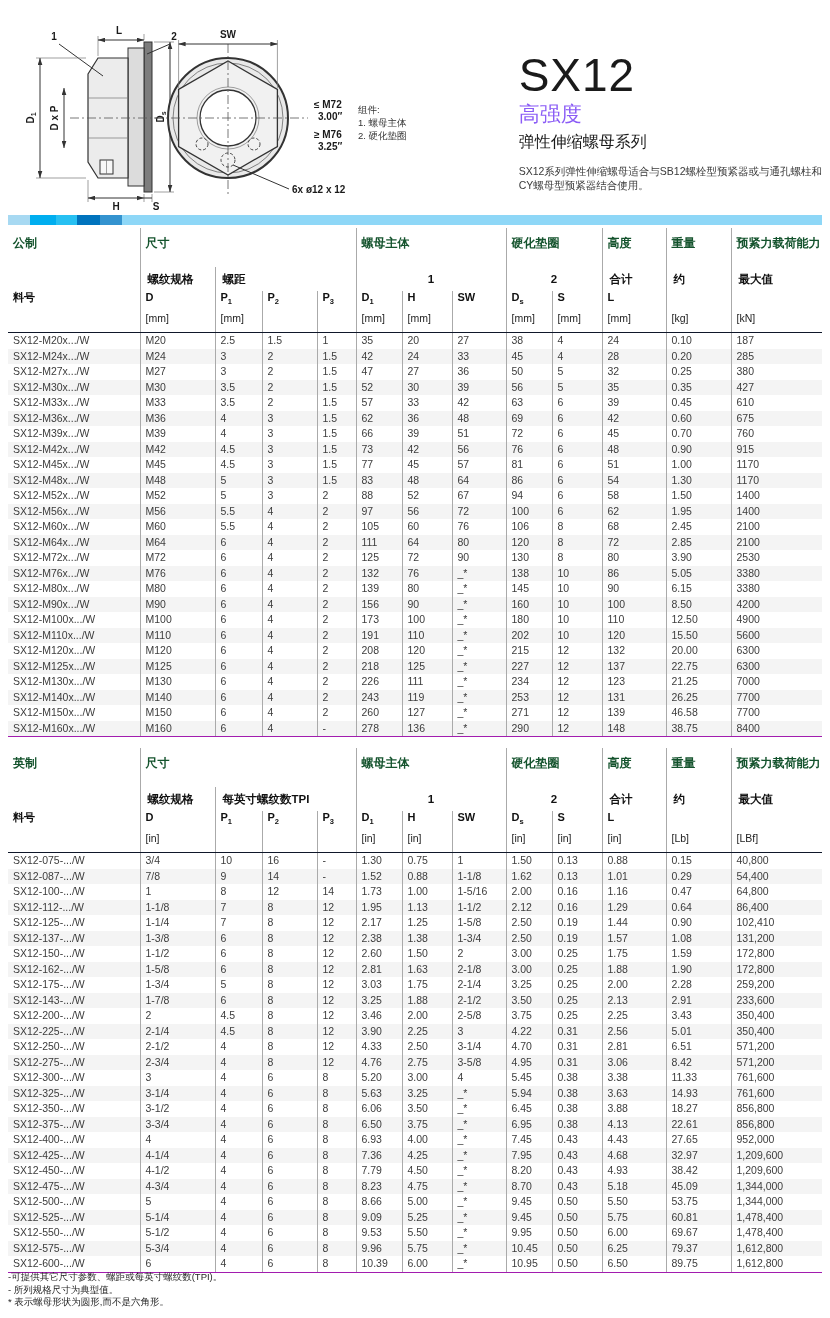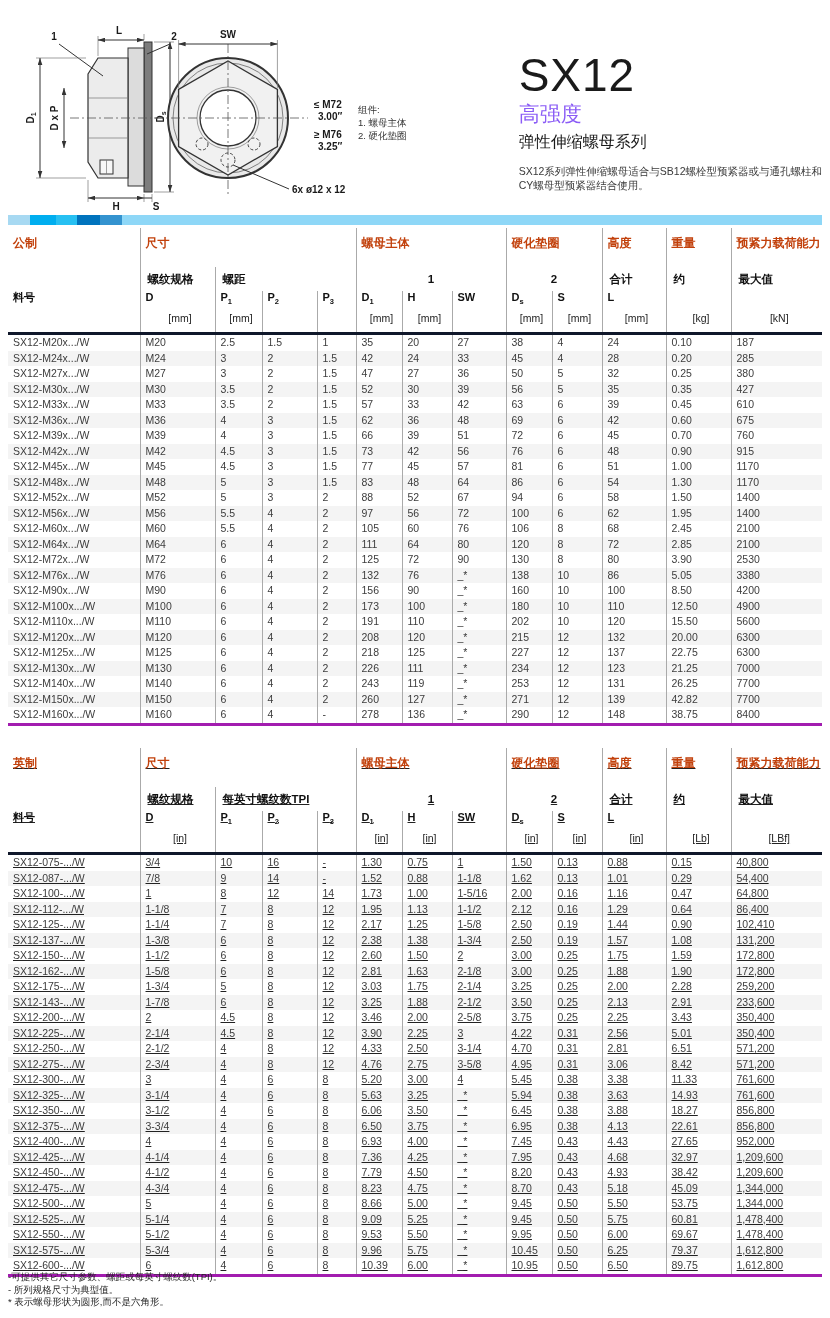--- a/index.html
+++ b/index.html
@@ -22,38 +22,38 @@
   .diagram{position:absolute;left:6px;top:12px;}
   .dimtxt{font-family:"Liberation Sans","DejaVu Sans",sans-serif;font-size:10px;font-weight:bold;fill:#1a1a1a;}
   .notetxt{font-family:"Liberation Sans","DejaVu Sans",sans-serif;font-size:9.5px;fill:#333;}
   .dline{stroke:#333;stroke-width:1;fill:none;}
   .thin{stroke:#777;stroke-width:0.7;fill:none;}
   .cline{stroke:#555;stroke-width:0.8;stroke-dasharray:9 3 2 3;fill:none;}
   .dash{stroke:#444;stroke-width:1;stroke-dasharray:3 2;fill:none;}
 
   
   .t1{position:absolute;left:8px;top:228px;}
-  .t2{position:absolute;left:8px;top:748px;text-decoration:underline;}
+  .t2{position:absolute;left:8px;top:748px;}
   table{border-collapse:collapse;table-layout:fixed;width:814px;}
   col.c0{width:132px}col.c1{width:75px}col.c2{width:47px}col.c3{width:55px}col.c4{width:39px}
   col.c5{width:46px}col.c6{width:50px}col.c7{width:54px}col.c8{width:46px}col.c9{width:50px}
   col.c10{width:64px}col.c11{width:65px}col.c12{width:91px}
   th,td{text-align:left;padding:0 0 0 5px;white-space:nowrap;overflow:hidden;font-weight:normal;}
   td{font-size:10.5px;line-height:15.5px;color:#3c3c3c;}
   .bl{border-left:1px solid #aaaaaa;}
-  tr.r1 th{font-size:12px;font-weight:bold;vertical-align:top;padding-top:9px;line-height:13.5px;height:30px;color:#c2410c;margin-left:41px;}
+  tr.r1 th{font-size:12px;font-weight:bold;vertical-align:top;padding-top:9px;line-height:13.5px;height:30px;color:#14532d;margin-left:41px;}
   tr.r1 th.wrap{white-space:normal;}
   tr.r2 th{font-size:11.5px;font-weight:bold;height:24px;vertical-align:middle;color:#111;padding-left:7px;}
   tr.r2 th.ctr{text-align:center;padding-left:0;}
-  tr.r3 th{vertical-align:top;height:38px;padding-bottom:3px;border-bottom:3px solid #0f172a;color:#111;}
+  tr.r3 th{vertical-align:top;height:38px;padding-bottom:3px;border-bottom:1px solid #0f172a;color:#111;}
   .cm{font-size:11px;font-weight:bold;line-height:13px;height:13px;}
   .cm sub{font-size:7.5px;}
-  .cu{font-size:10.5px;font-weight:normal;line-height:12px;margin-top:8px;color:#222;text-align:center;}
+  .cu{font-size:10.5px;font-weight:normal;line-height:12px;margin-top:8px;color:#222;}
   tbody tr:nth-child(even){background:#f4f4f4;}
-  tbody tr:last-child td{border-bottom:3px solid #a21caf;}
+  tbody tr:last-child td{border-bottom:1px solid #a21caf;}
 
   
   .footnotes{position:absolute;left:8px;top:1271px;font-size:9.5px;line-height:12.5px;color:#1f1f1f;}
 </style>
 </head>
 <body>
 
 <div class="page">
 
   <div class="diagram">
@@ -482,20 +482,35 @@
           <td class="bl">132</td>
           <td class="bl">76</td>
           <td class="bl">_*</td>
           <td class="bl">138</td>
           <td class="bl">10</td>
           <td class="bl">86</td>
           <td class="bl">5.05</td>
           <td class="bl">3380</td>
         </tr>
         <tr>
+          <td>SX12-M80x.../W</td>
+          <td class="bl">M80</td>
+          <td class="bl">6</td>
+          <td class="bl">4</td>
+          <td class="bl">2</td>
+          <td class="bl">139</td>
+          <td class="bl">80</td>
+          <td class="bl">_*</td>
+          <td class="bl">145</td>
+          <td class="bl">10</td>
+          <td class="bl">90</td>
+          <td class="bl">6.15</td>
+          <td class="bl">3380</td>
+        </tr>
+        <tr>
           <td>SX12-M90x.../W</td>
           <td class="bl">M90</td>
           <td class="bl">6</td>
           <td class="bl">4</td>
           <td class="bl">2</td>
           <td class="bl">156</td>
           <td class="bl">90</td>
           <td class="bl">_*</td>
           <td class="bl">160</td>
           <td class="bl">10</td>
@@ -598,21 +613,21 @@
           <td class="bl">M150</td>
           <td class="bl">6</td>
           <td class="bl">4</td>
           <td class="bl">2</td>
           <td class="bl">260</td>
           <td class="bl">127</td>
           <td class="bl">_*</td>
           <td class="bl">271</td>
           <td class="bl">12</td>
           <td class="bl">139</td>
-          <td class="bl">42.82</td>
+          <td class="bl">46.58</td>
           <td class="bl">7700</td>
         </tr>
         <tr>
           <td>SX12-M160x.../W</td>
           <td class="bl">M160</td>
           <td class="bl">6</td>
           <td class="bl">4</td>
           <td class="bl">-</td>
           <td class="bl">278</td>
           <td class="bl">136</td>

